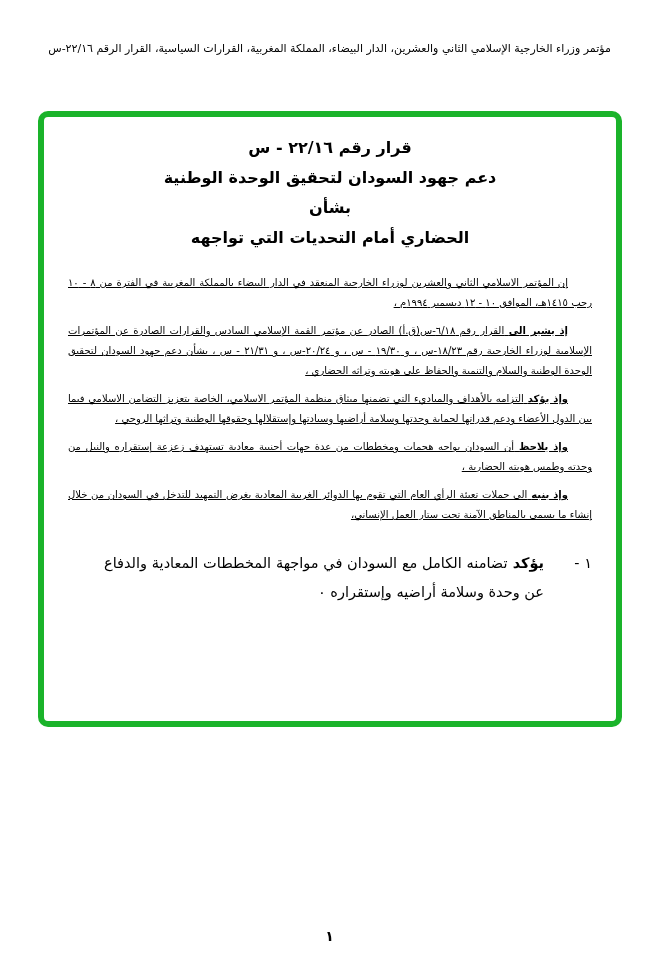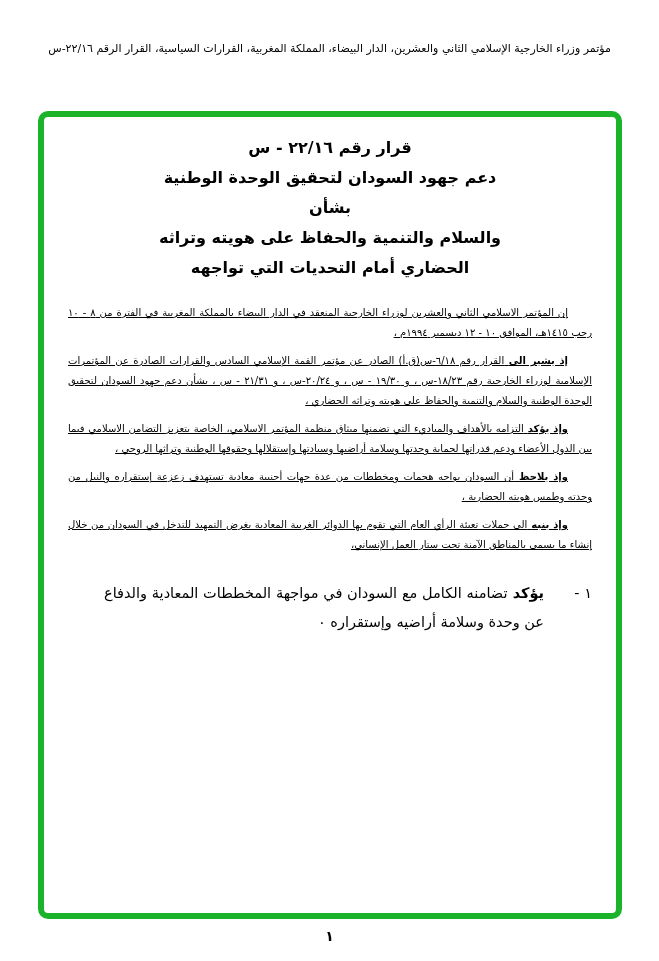--- a/index.html
+++ b/index.html
@@ -10,21 +10,21 @@
   }
   .page{position:relative;width:659px;height:961px;overflow:hidden;background:#fff;}
 
   
   .header{position:absolute;top:42px;left:0;right:0;text-align:center;direction:rtl;}
   .header-line1{font-size:11px;font-weight:normal;letter-spacing:0;}
   .header-line2{font-size:9.5px;font-weight:bold;margin-top:7px;}
 
   
   .doc-frame{
-    position:absolute;left:38px;top:111px;width:584px;height:808px;
+    position:absolute;left:38px;top:111px;width:584px;height:616px;
     box-sizing:border-box;border:6px solid #1ab32a;border-radius:10px;
     padding:16px 24px 0 24px;direction:rtl;overflow:hidden;
   }
 
   .title-block{text-align:center;font-weight:bold;font-size:16px;line-height:30px;margin-bottom:20px;}
   .title-line{white-space:nowrap;}
 
   .para{
     font-size:10px;line-height:20px;text-align:justify;text-indent:24px;
     margin:0 0 8px 0;
@@ -48,21 +48,20 @@
   <div class="header">
     <div class="header-line1">مؤتمر وزراء الخارجية الإسلامي الثاني والعشرين، الدار البيضاء، المملكة المغربية، القرارات السياسية، القرار الرقم ٢٢/١٦-س</div>
   </div>
 
   <div class="doc-frame" style="border-color: rgb(26, 179, 42);">
 
     <div class="title-block">
       <div class="title-line">قرار رقم ٢٢/١٦ - س</div>
       <div class="title-line">دعم جهود السودان لتحقيق الوحدة الوطنية</div>
       <div class="title-line">بشأن</div>
-      <div class="title-line">والسلام والتنمية والحفاظ على هويته وتراثه</div>
       <div class="title-line">الحضاري أمام التحديات التي تواجهه</div>
     </div>
 
     <p class="para"><span>إن المؤتمر الاسلامي الثاني والعشرين لوزراء الخارجية المنعقد في الدار البيضاء بالمملكة المغربية في الفترة من ٨ - ١٠ رجب ١٤١٥هـ، الموافق ١٠ - ١٢ ديسمبر ١٩٩٤م ،</span></p>
 
     <p class="para"><b class="lead">إذ يشير الى</b><span>القرار رقم ٦/١٨-س(ق.أ) الصادر عن مؤتمر القمة الإسلامي السادس والقرارات الصادرة عن المؤتمرات الإسلامية لوزراء الخارجية رقم ١٨/٢٣-س ، و ١٩/٣٠ - س ، و ٢٠/٢٤-س ، و ٢١/٣١ - س ، بشأن دعم جهود السودان لتحقيق الوحدة الوطنية والسلام والتنمية والحفاظ على هويته وتراثه الحضاري ،</span></p>
 
     <p class="para"><b class="lead">وإذ يؤكد</b><span>التزامه بالأهداف والمباديء التي تضمنها ميثاق منظمة المؤتمر الاسلامي، الخاصة بتعزيز التضامن الاسلامي فيما بين الدول الأعضاء ودعم قدراتها لحماية وحدتها وسلامة أراضيها وسيادتها وإستقلالها وحقوقها الوطنية وتراثها الروحي ،</span></p>
 
     <p class="para"><b class="lead">وإذ يلاحظ</b><span>أن السودان يواجه هجمات ومخططات من عدة جهات أجنبية معادية تستهدف زعزعة إستقراره والنيل من وحدته وطمس هويته الحضارية ،</span></p>

